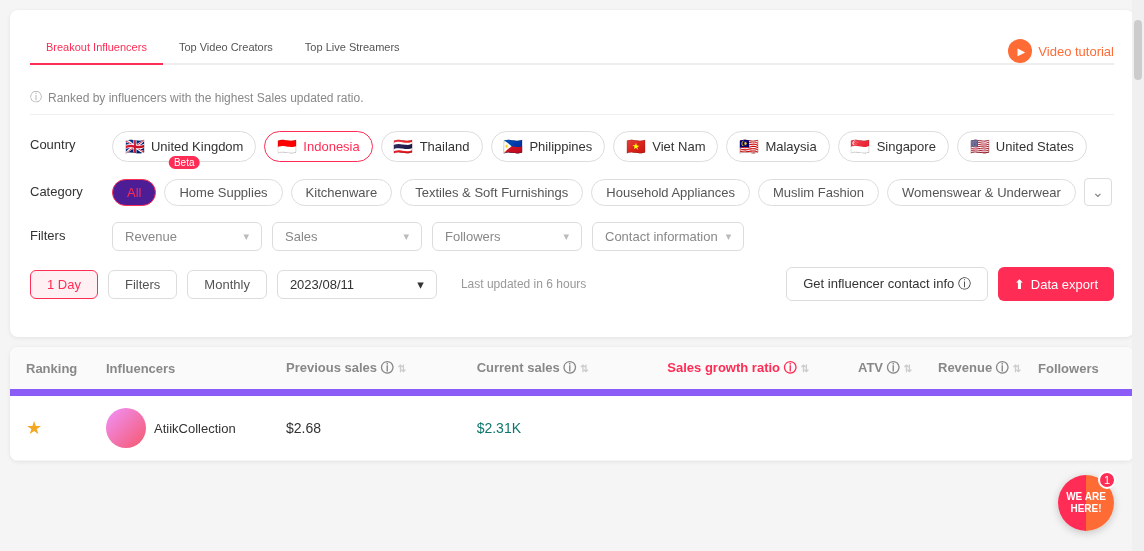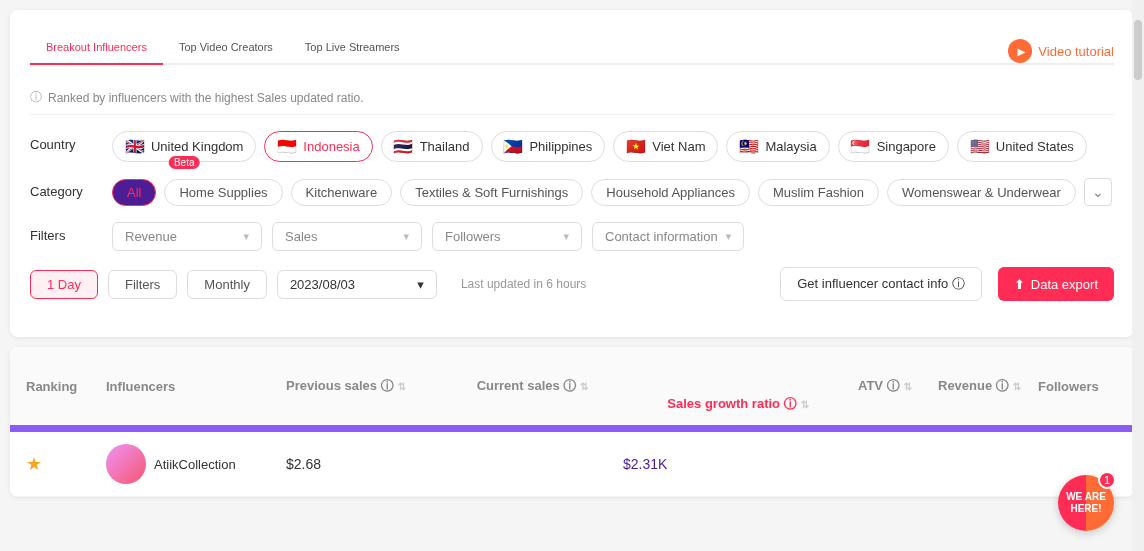--- a/index.html
+++ b/index.html
@@ -35,29 +35,29 @@
     .category-more { width: 28px; height: 28px; border: 1px solid #ddd; border-radius: 4px; display: flex; align-items: center; justify-content: center; cursor: pointer; color: #888; }
     .filter-select { display: flex; align-items: center; justify-content: space-between; padding: 6px 12px; border: 1px solid #ddd; border-radius: 6px; min-width: 150px; cursor: pointer; font-size: 13px; color: #888; background: #fff; gap: 8px; }
     .filter-select .chevron { color: #bbb; font-size: 11px; }
 
     
     .time-row { display: flex; align-items: center; gap: 10px; margin-bottom: 16px; }
     .period-btn { padding: 6px 16px; border: 1px solid #ddd; border-radius: 6px; cursor: pointer; font-size: 13px; background: #fff; color: #555; }
     .period-btn.active { background: #fff0f3; border-color: #ff2d55; color: #ff2d55; }
     .date-select { display: flex; align-items: center; justify-content: space-between; padding: 6px 12px; border: 1px solid #ddd; border-radius: 6px; min-width: 160px; cursor: pointer; font-size: 13px; color: #333; background: #fff; gap: 8px; }
     .update-info { font-size: 12px; color: #999; margin-left: 14px; }
-    .actions { margin-left: auto; display: flex; gap: 16px; }
+    .actions { margin-left: auto; display: flex; gap: 10px; }
     .contact-btn { padding: 7px 16px; border: 1px solid #ddd; border-radius: 6px; cursor: pointer; font-size: 13px; background: #fff; color: #333; display: flex; align-items: center; gap: 5px; }
     .export-btn { padding: 7px 16px; border: none; border-radius: 6px; cursor: pointer; font-size: 13px; background: #ff2d55; color: #fff; display: flex; align-items: center; gap: 6px; }
 
     
     .table-container { background: #fff; margin: 10px; border-radius: 8px; box-shadow: 0 1px 4px rgba(0,0,0,0.08); overflow: hidden; }
     .table-header { display: grid; grid-template-columns: 80px 180px 1fr 1fr 1fr 80px 100px 80px; padding: 12px 16px; background: #fafafa; border-bottom: 7px solid #8b5cf6; font-size: 13px; color: #888; font-weight: 700; }
     .th { display: flex; align-items: center; gap: 4px; }
-    .th.red { color: #ff2d55; margin-top: 36px; }
+    .th.red { color: #ff2d55; }
     .sort-icon { font-size: 10px; color: #ccc; }
 
     .table-row-container { display: grid; grid-template-columns: 80px 180px 1fr 1fr 1fr 80px 100px 80px; padding: 12px 16px; border-bottom: 1px solid #f5f5f5; align-items: center; }
     .influencer-cell { display: flex; align-items: center; gap: 8px; }
     .avatar { width: 40px; height: 40px; border-radius: 50%; background: #f0f0f0; overflow: hidden; }
     .avatar-img { width: 100%; height: 100%; object-fit: cover; background: linear-gradient(135deg, #f093fb, #f5576c); }
 
     
     .right-scrollbar { position: fixed; right: 0; top: 0; width: 12px; height: 100%; background: #f0f0f0; }
     .scrollbar-thumb { width: 8px; height: 60px; background: #ccc; border-radius: 4px; margin: 2px auto; margin-top: 20px; }
@@ -168,21 +168,21 @@
         <span class="chevron">▾</span>
       </div>
     </div>
   </div>
 
   <div class="time-row">
     <div class="period-btn active">1 Day</div>
     <div class="period-btn">Filters</div>
     <div class="period-btn">Monthly</div>
     <div class="date-select">
-      <span>2023/08/03</span>
+      <span>2023/08/11</span>
       <span class="chevron">▾</span>
     </div>
     <span class="update-info">Last updated in 6 hours</span>
     <div class="actions">
       <button class="contact-btn">Get influencer contact info ⓘ</button>
       <button class="export-btn">
         <span>⬆</span>
         <span>Data export</span>
       </button>
     </div>
@@ -225,21 +225,21 @@
 
   <div class="table-row-container">
     <div style="color:#f5a623; font-size:18px;">★</div>
     <div class="influencer-cell">
       <div class="avatar">
         <div class="avatar-img"></div>
       </div>
       <span style="font-size:13px; color:#333; cursor:pointer;">AtiikCollection</span>
     </div>
     <div style="color:#333;">$2.68</div>
-    <div style="color:#4c1d95;text-align:right;">$2.31K</div>
+    <div style="color:#0f766e;">$2.31K</div>
     <div></div>
     <div></div>
     <div></div>
     <div></div>
   </div>
 </div>
 
 <div style="position:fixed; bottom:20px; right:30px;">
   <div style="position:relative; background: conic-gradient(#ff6b35 0deg 180deg, #ff2d55 180deg 360deg); width:56px; height:56px; border-radius:50%; display:flex; align-items:center; justify-content:center; cursor:pointer; box-shadow: 0 2px 8px rgba(0,0,0,0.2);">
     <span style="color:#fff; font-size:10px; font-weight:bold; text-align:center; line-height:1.2;">WE ARE<br>HERE!</span>

